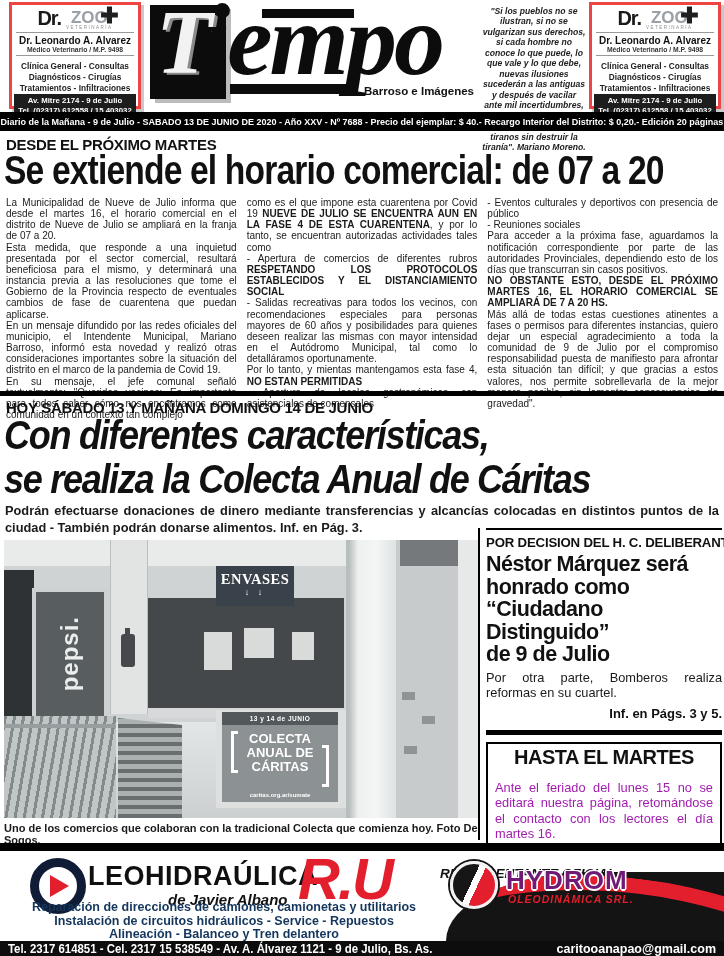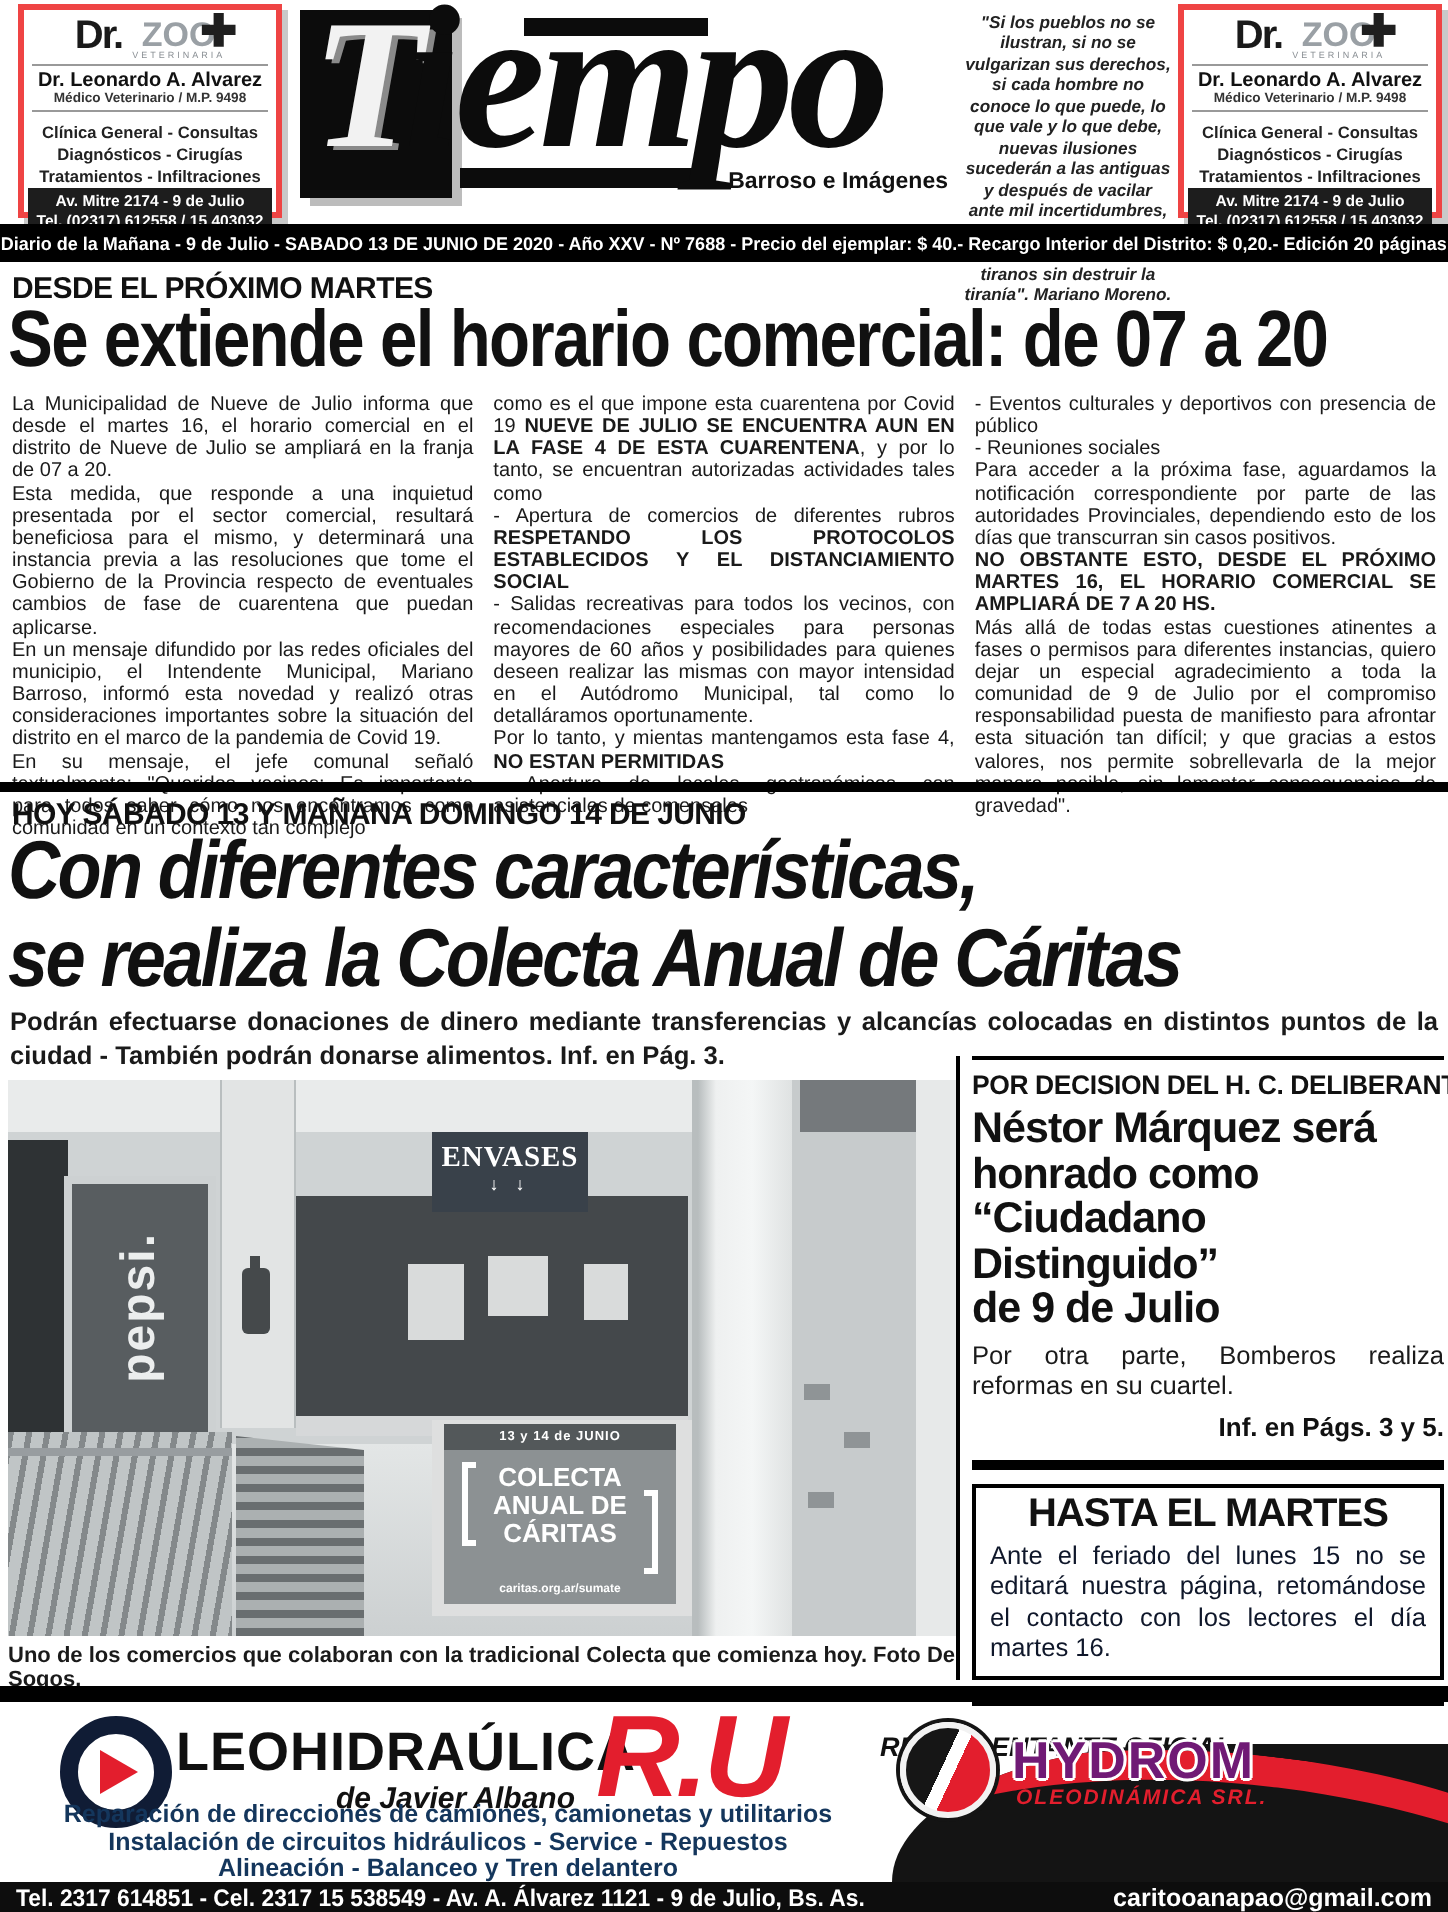--- a/index.html
+++ b/index.html
@@ -144,21 +144,21 @@
   .rail-rule-thin { height:2px; background:#000; margin-bottom:5px; }
   .rail .kicker3 { font-size:13.5px; font-weight:800; white-space:nowrap;
     transform:scaleX(0.98); transform-origin:0 50%; letter-spacing:-0.2px; }
   .rail .h3 { font-size:21.5px; font-weight:800; line-height:22.5px; letter-spacing:-0.5px;
     white-space:pre-line; margin-top:3px; }
   .rail .body3 { font-size:12.8px; line-height:15.5px; text-align:justify; margin-top:4px; color:#1a1a1a; }
   .rail .ref { font-size:13px; font-weight:800; text-align:right; margin-top:5px; }
   .rail-rule { height:5px; background:#000; margin-top:9px; }
   .notice { border:2px solid #000; margin-top:7px; padding:2px 7px 6px; }
   .notice .nt { font-size:20px; font-weight:800; text-align:center; letter-spacing:-0.5px; }
-  .notice .nb { font-size:12.8px; line-height:15.5px; text-align:justify; margin-top:1px; color:#0f172a; }
+  .notice .nb { font-size:12.8px; line-height:15.5px; text-align:justify; margin-top:11px; color:#a21caf; }
   .extra { background:#000; margin-top:7px; padding:3px 6px 6px; color:#fff; }
   .extra .et { text-align:center; font-size:25px; font-weight:800; letter-spacing:9px; line-height:25px; }
   .extra .erow { display:flex; align-items:center; margin-top:-4px; }
   .extra .el { font-size:6.5px; letter-spacing:1px; font-weight:700; }
   .extra .eline { flex:1; height:1px; background:#fff; margin-left:3px; }
   .extra .es { text-align:center; font-size:8px; letter-spacing:1.5px; margin-top:2px; padding-left:30px; }
 
   
   .bottombar { position:absolute; left:0; top:843px; width:724px; height:8px; background:#000; }
   .ad-bottom { position:absolute; left:0; top:853px; width:724px; height:103px; background:#fff; overflow:hidden; }

